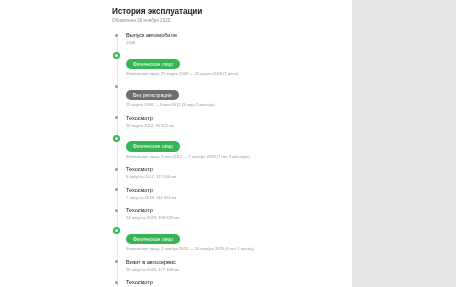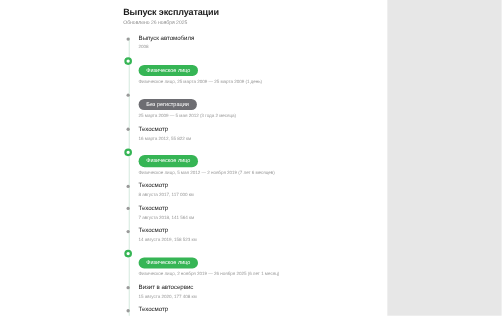--- a/index.html
+++ b/index.html
@@ -137,21 +137,21 @@
 </head>
 <body>
 
 <div class="page">
 
   <div class="gutter-left"></div>
   <div class="gutter-right"></div>
 
   <div class="card">
 
-    <div class="card-title">Выпуск эксплуатации</div>
+    <div class="card-title">История эксплуатации</div>
 
     <div class="card-subtitle">Обновлено 26 ноября 2025</div>
 
     <ul class="timeline" id="timeline-list">
       <div class="rail"></div>
     <li class="event">
           <span class="dot"></span>
           <div class="event-title">Выпуск автомобиля</div>
           <div class="event-sub">2008</div>
         </li>

